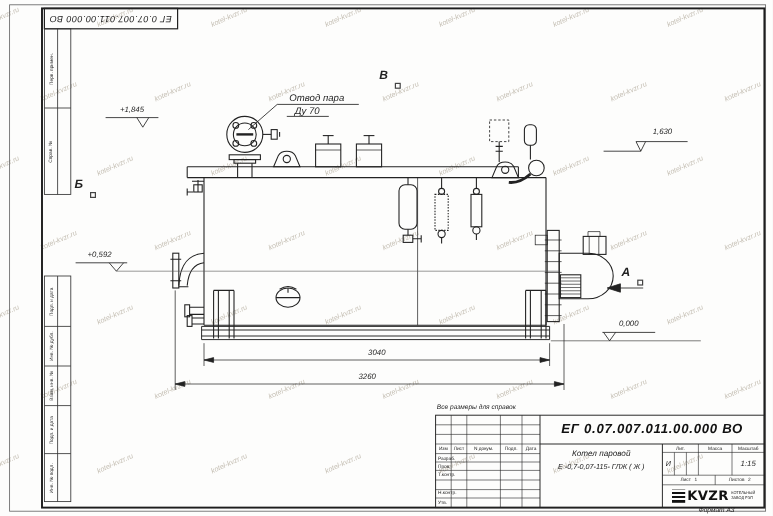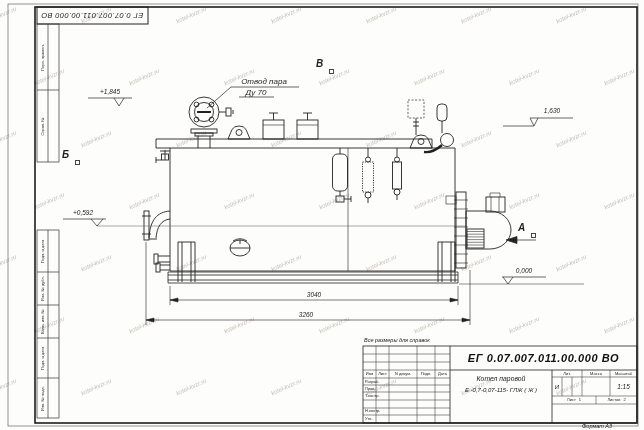--- a/index.html
+++ b/index.html
@@ -373,16 +373,24 @@
 
   <div class="abs ctr tb" style="left:552px;top:396px;width:44px;height:8px;gap:3px;">
     <span>Лист</span>
     <span>1</span>
   </div>
   <div class="abs ctr tb" style="left:596px;top:396px;width:41px;height:8px;gap:3px;">
     <span>Листов</span>
     <span>2</span>
   </div>
 
+  <div class="abs ctr" style="left:552px;top:404px;width:85px;height:19px;">
+    <span class="logo-icon"></span>
+    <span class="logoTxt">KVZR</span>
+    <span class="logoSub">
+      <span>КОТЕЛЬНЫЙ</span><br>
+      <span>ЗАВОД РЭП</span>
+    </span>
+  </div>
 
   <div class="abs it" style="left:582px;top:423px;font-size:5.5px;color:#222;">Формат А3</div>
 
 </div>
 
 </body></html>

